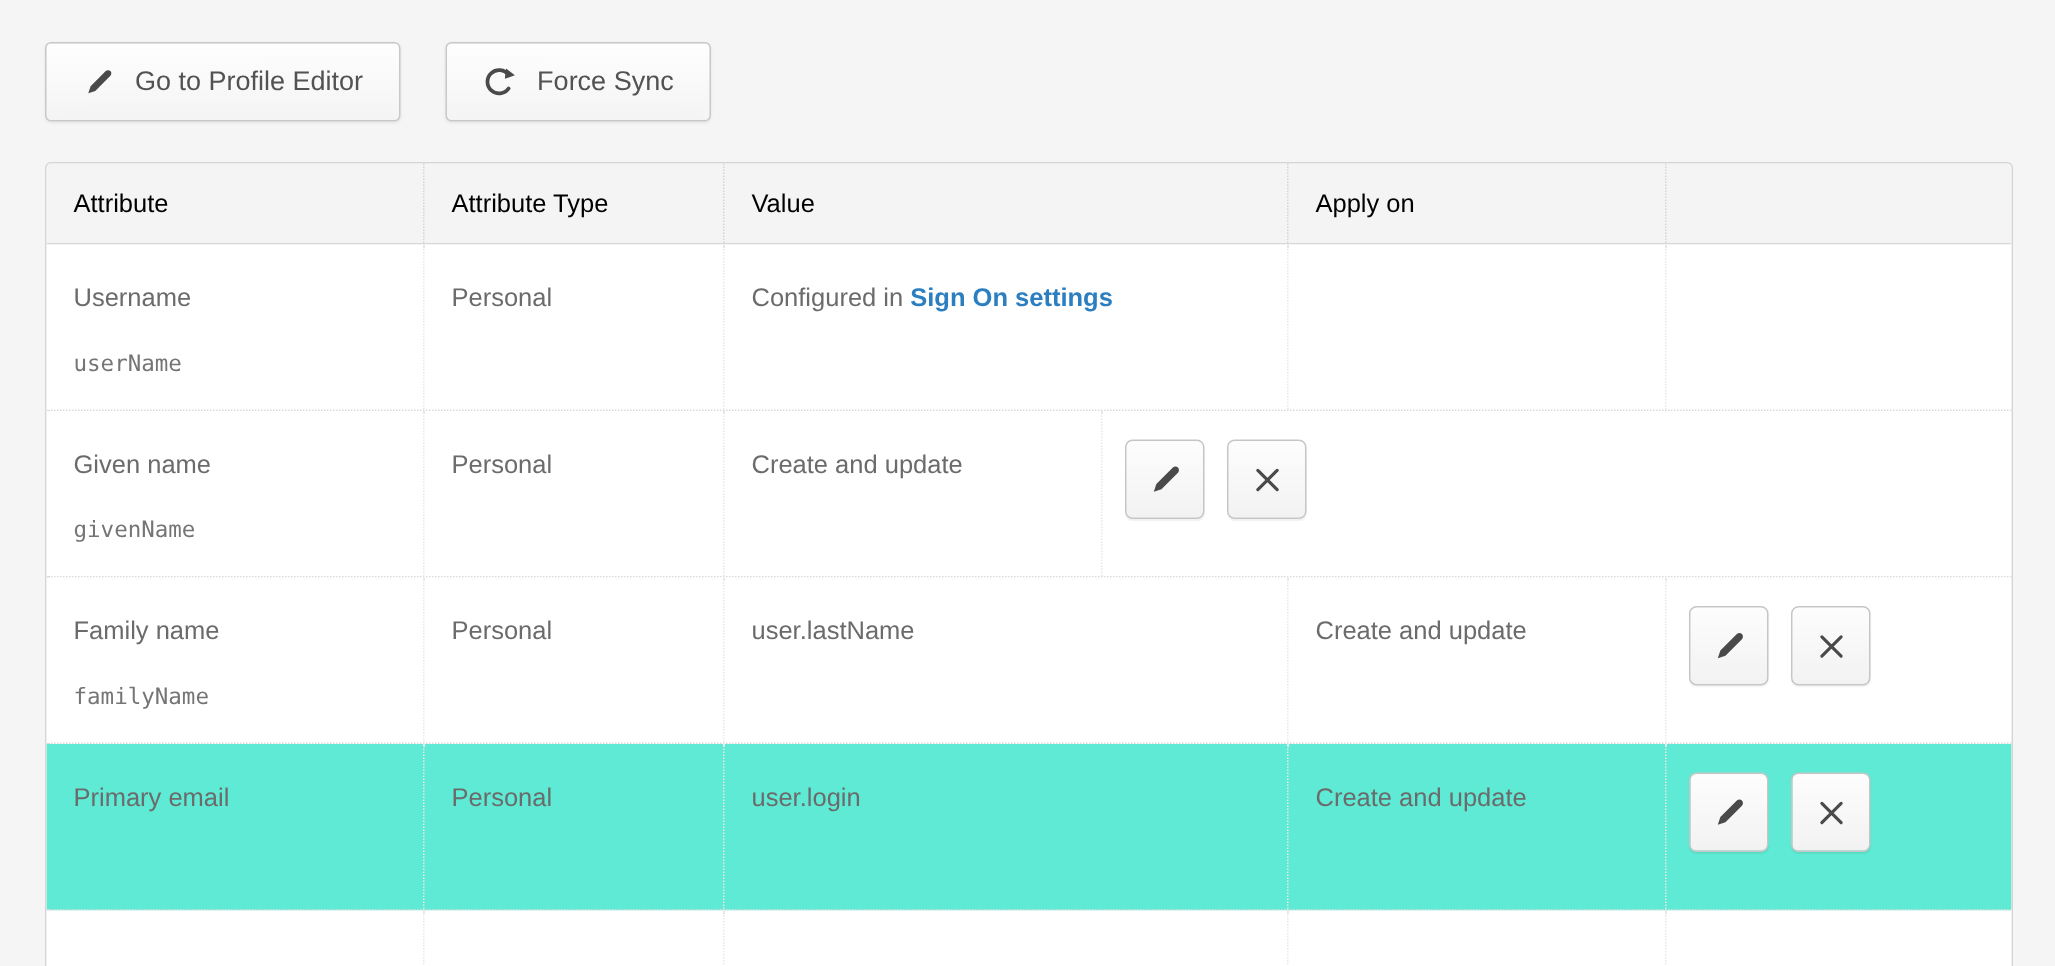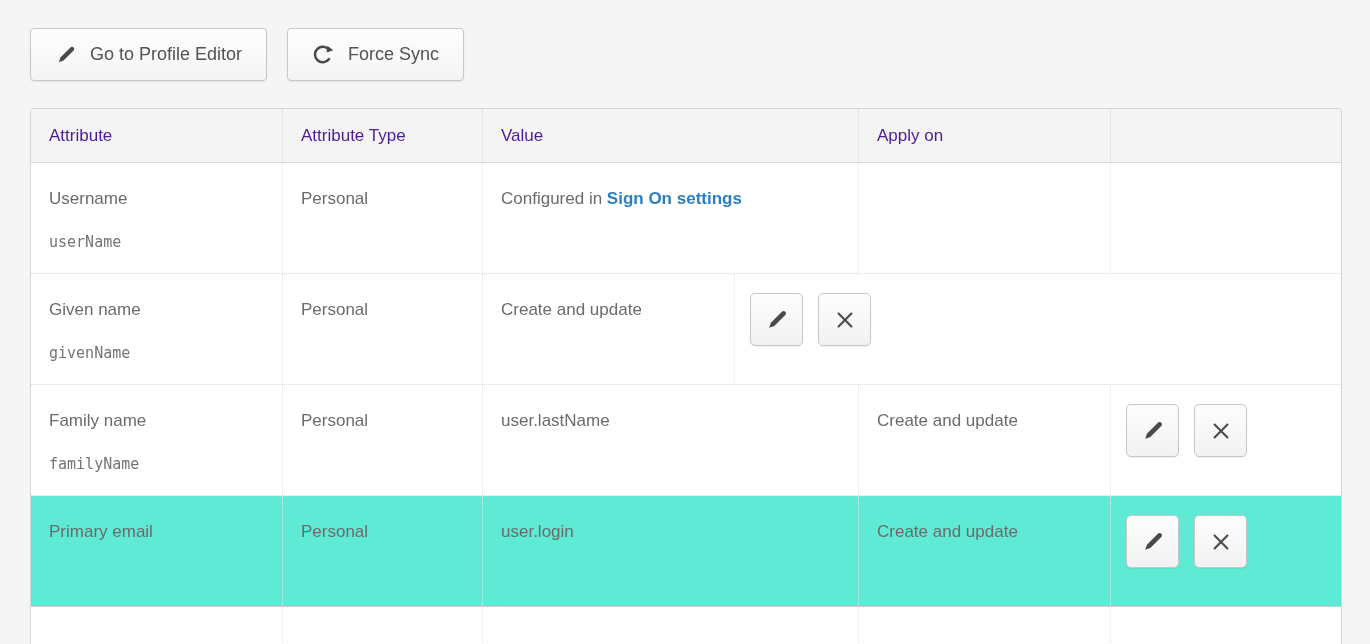--- a/index.html
+++ b/index.html
@@ -9,21 +9,21 @@
     font-family: "Liberation Sans", sans-serif;
     color: #6b6b6b;
     position: relative;
   }
 
   
   .toolbar {
     position: absolute;
     left: 30px; top: 28px;
     display: flex;
-    gap: 20px;
+    gap: 30px;
   }
   .btn {
     display: inline-flex;
     align-items: center;
     gap: 13px;
     height: 53px;
     padding: 0 24px;
     background: linear-gradient(#fefefe, #f4f4f4);
     border: 1px solid #c8c8c8;
     border-radius: 4px;
@@ -46,21 +46,21 @@
     border-bottom: none;
     border-radius: 4px 4px 0 0;
     overflow: hidden;
   }
   .thead {
     display: flex;
     height: 54px;
     background: #f4f4f4;
     border-bottom: 1px solid #d8d8d8;
     font-size: 17px;
-    color: #4c1d95;
+    color: #000000;
   }
   .th, .td { padding-left: 18px; }
   .th {
     height: 100%;
     display: flex;
     align-items: center;
     border-right: 1px dotted #d4d4d4;
   }
   .th:last-child { border-right: none; }
 

